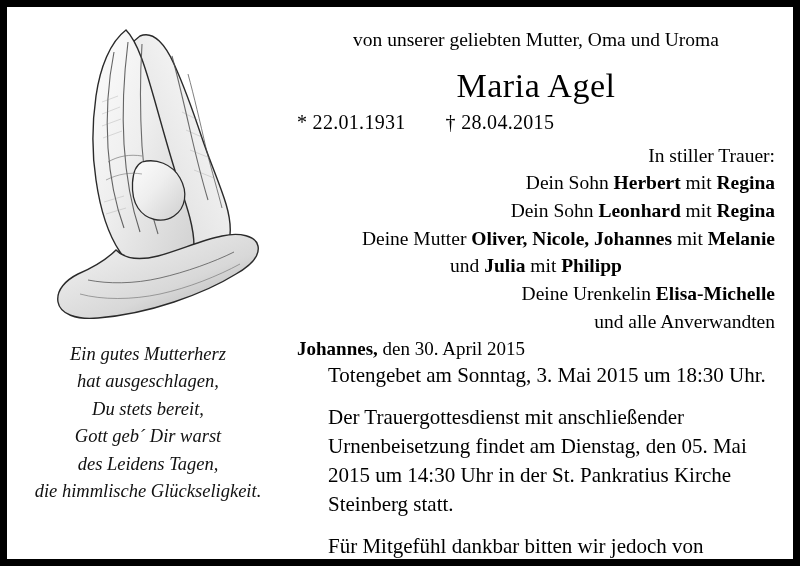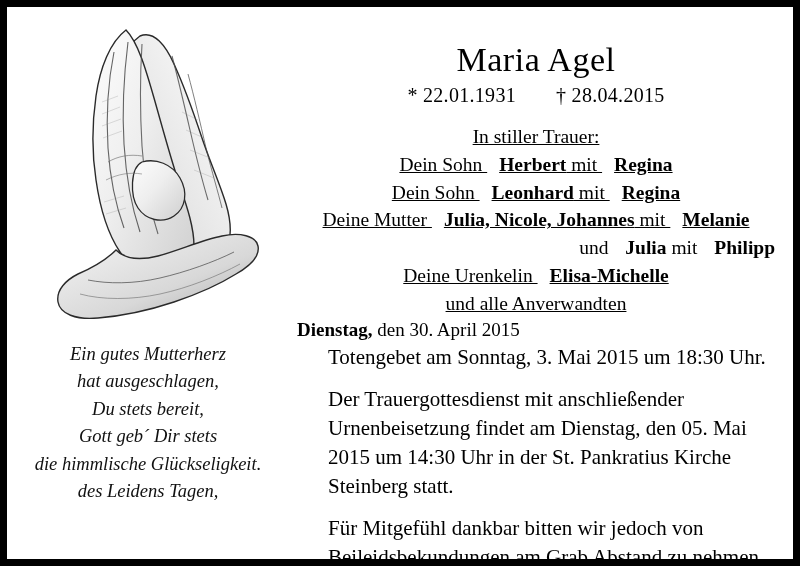--- a/index.html
+++ b/index.html
@@ -80,43 +80,40 @@
   }
   .name {
     text-align: center;
     font-size: 34px;
     line-height: 1.1;
     margin-top: 14px;
     margin-bottom: 6px;
     letter-spacing: 0.5px;
   }
   .dates {
-    text-align: center;
     font-size: 20px;
     letter-spacing: 0.3px;
-    margin-bottom: 16px;
+    margin-bottom: 8px;
   }
   .dates .gap {
     display: inline-block;
     width: 40px;
   }
   .mourners {
     font-size: 19.5px;
     line-height: 1.42;
   }
   .mourners .line-left {
-    text-align: center;
-    text-decoration: underline;
+    text-align: right;
   }
   .mourners .line-center {
-    text-align: right;
+    text-align: center;
   }
   .mourners b {
     font-weight: bold;
-    margin-left: 12px;
   }
   .spacer-sm { height: 13px; }
   .spacer-xs { height: 9px; }
   .place-line {
     font-size: 19px;
     line-height: 1.35;
   }
   .para {
     font-size: 21px;
     line-height: 1.38;
@@ -197,50 +194,51 @@
             <path d="M168 138 L188 146" fill="none"></path>
             <path d="M172 158 L192 166" fill="none"></path>
           </g>
         </svg>
       </div>
 
       <div class="verse">
         <div>Ein gutes Mutterherz</div>
         <div>hat ausgeschlagen,</div>
         <div>Du stets bereit,</div>
-        <div>Gott geb´ Dir stets</div>
+        <div>Gott geb´ Dir warst</div>
+        <div>des Leidens Tagen,</div>
         <div>die himmlische Glückseligkeit.</div>
-        <div>des Leidens Tagen,</div>
       </div>
     </div>
 
     <div class="right-col">
       <div class="intro">
+        <div>von unserer geliebten Mutter, Oma und Uroma</div>
       </div>
 
       <div class="name">Maria Agel</div>
 
       <div class="dates">
         <span>* 22.01.1931</span><span class="gap"></span><span>† 28.04.2015</span>
       </div>
 
       <div class="mourners">
         <div class="line-left">In stiller Trauer:</div>
         <div class="line-left" id="m0"><span>Dein Sohn </span><b>Herbert</b><span> mit </span><b>Regina</b></div>
         <div class="line-left" id="m1"><span>Dein Sohn </span><b>Leonhard</b><span> mit </span><b>Regina</b></div>
-        <div class="line-left" id="m2"><span>Deine Mutter </span><b>Julia, Nicole, Johannes</b><span> mit </span><b>Melanie</b></div>
+        <div class="line-left" id="m2"><span>Deine Mutter </span><b>Oliver, Nicole, Johannes</b><span> mit </span><b>Melanie</b></div>
         <div class="line-center" id="m3"><span>und </span><b>Julia</b><span> mit </span><b>Philipp</b></div>
         <div class="line-left" id="m4"><span>Deine Urenkelin </span><b>Elisa-Michelle</b></div>
         <div class="line-left" id="m5"><span>und alle Anverwandten</span></div>
       </div>
 
       <div class="spacer-sm"></div>
 
       <div class="place-line">
-        <b>Dienstag,</b><span> den 30. April 2015</span>
+        <b>Johannes,</b><span> den 30. April 2015</span>
       </div>
 
       <div class="spacer-xs"></div>
 
       <div class="para">Totengebet am Sonntag, 3. Mai 2015 um 18:30 Uhr.</div>
       <div class="para">Der Trauergottesdienst mit anschließender Urnenbeisetzung findet am Dienstag, den 05. Mai 2015 um 14:30 Uhr in der St. Pankratius Kirche Steinberg statt.</div>
       <div class="para">Für Mitgefühl dankbar bitten wir jedoch von Beileidsbekundungen am Grab Abstand zu nehmen.</div>
     </div>
 
   </div>

